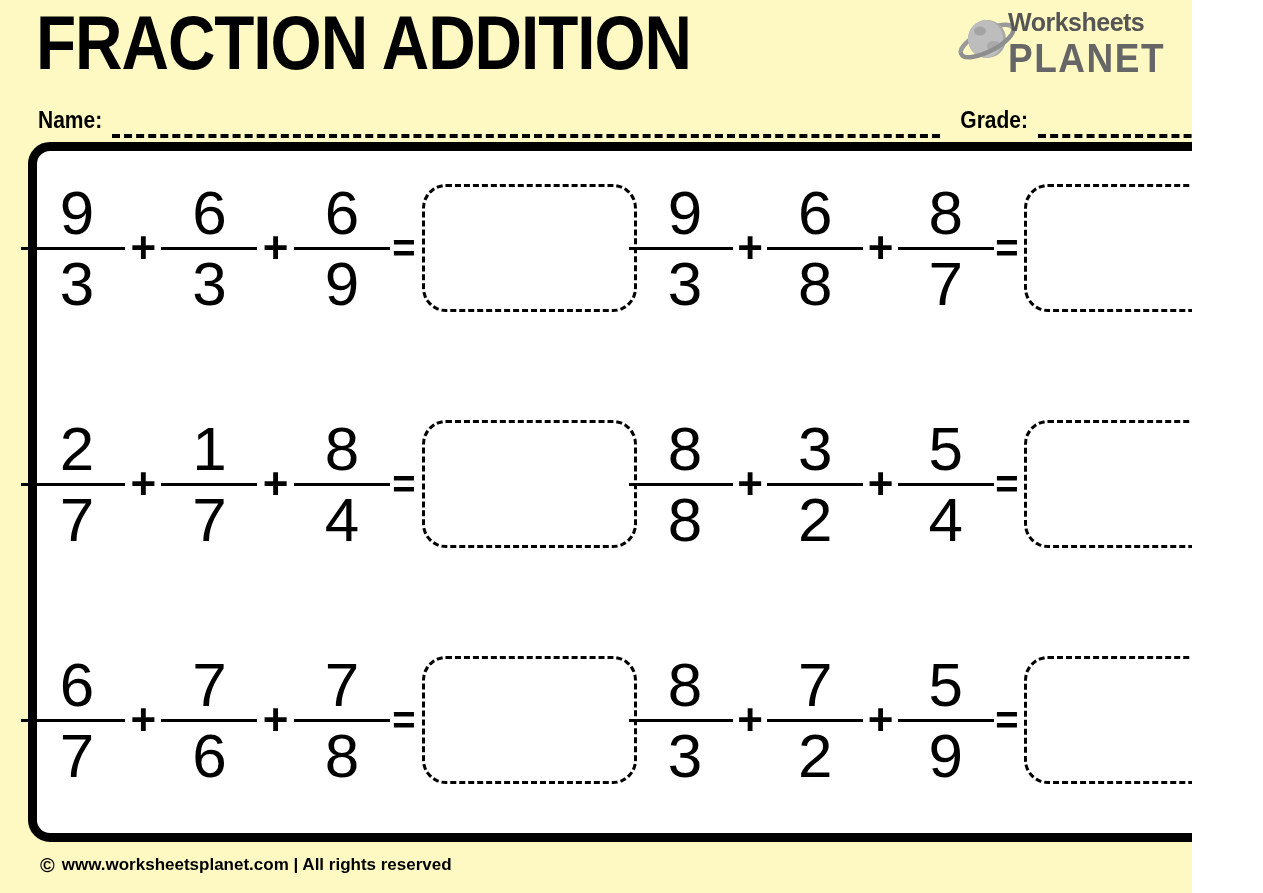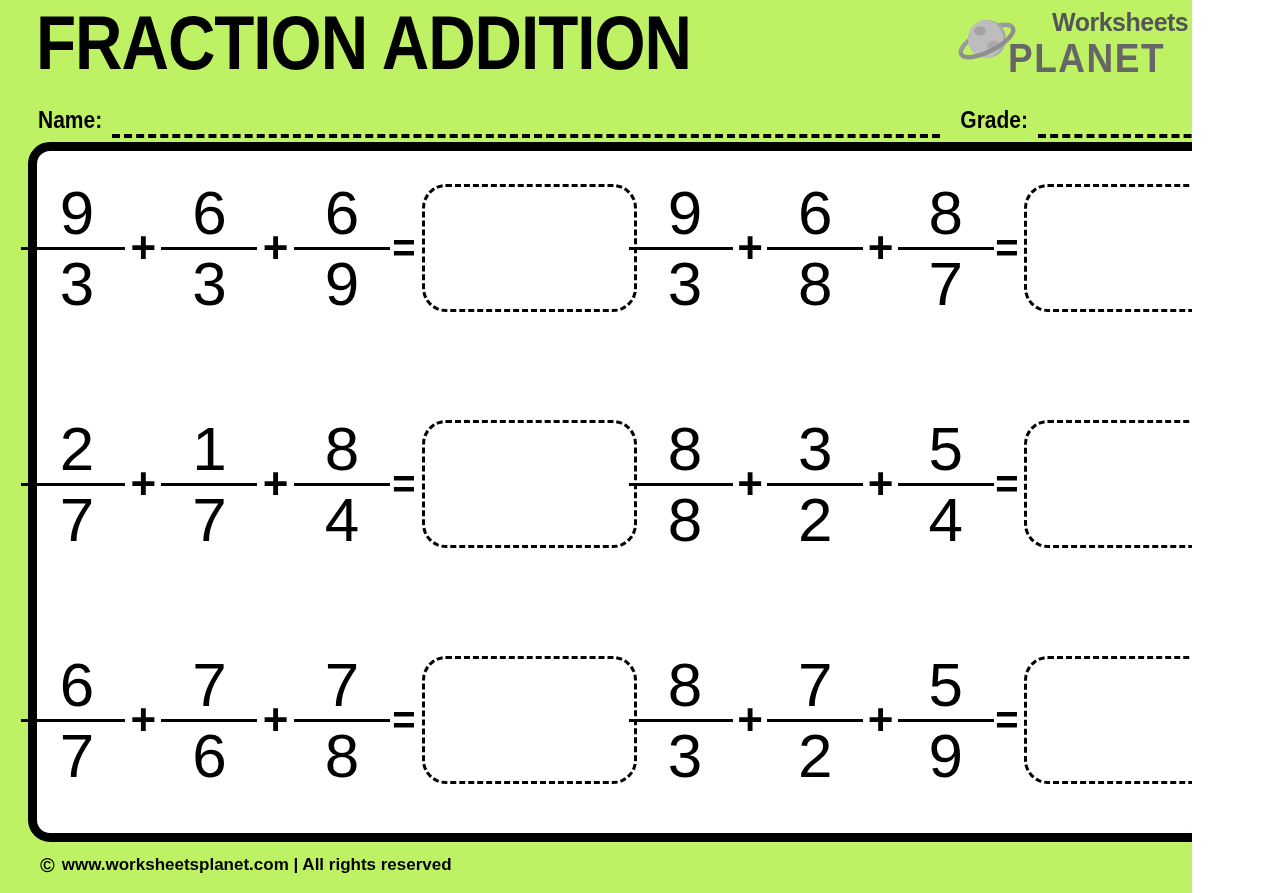--- a/index.html
+++ b/index.html
@@ -9,21 +9,21 @@
     background: #ffffff;
   }
   body {
     font-family: "Liberation Sans", sans-serif;
     -webkit-font-smoothing: antialiased;
   }
   .page {
     position: relative;
     width: 1192px;
     height: 893px;
-    background: #bef264;
+    background: #fef9c3;
     overflow: hidden;
   }
 
   
   .worksheet-title {
     position: absolute;
     left: 36px;
     top: 6px;
     font-family: "Liberation Sans", sans-serif;
     font-weight: 700;
@@ -61,21 +61,20 @@
     flex-direction: column;
     align-items: flex-start;
     line-height: 1;
   }
   .logo-top {
     font-family: "Liberation Sans", sans-serif;
     font-weight: 700;
     font-size: 25px;
     color: #555555;
     letter-spacing: -0.5px;
-    margin-left: 44px;
   }
   .logo-bottom {
     font-family: "Liberation Sans", sans-serif;
     font-weight: 700;
     font-size: 37px;
     color: #666666;
     letter-spacing: 1.5px;
     transform: scaleY(1.12);
     transform-origin: left top;
     margin-top: 2px;

